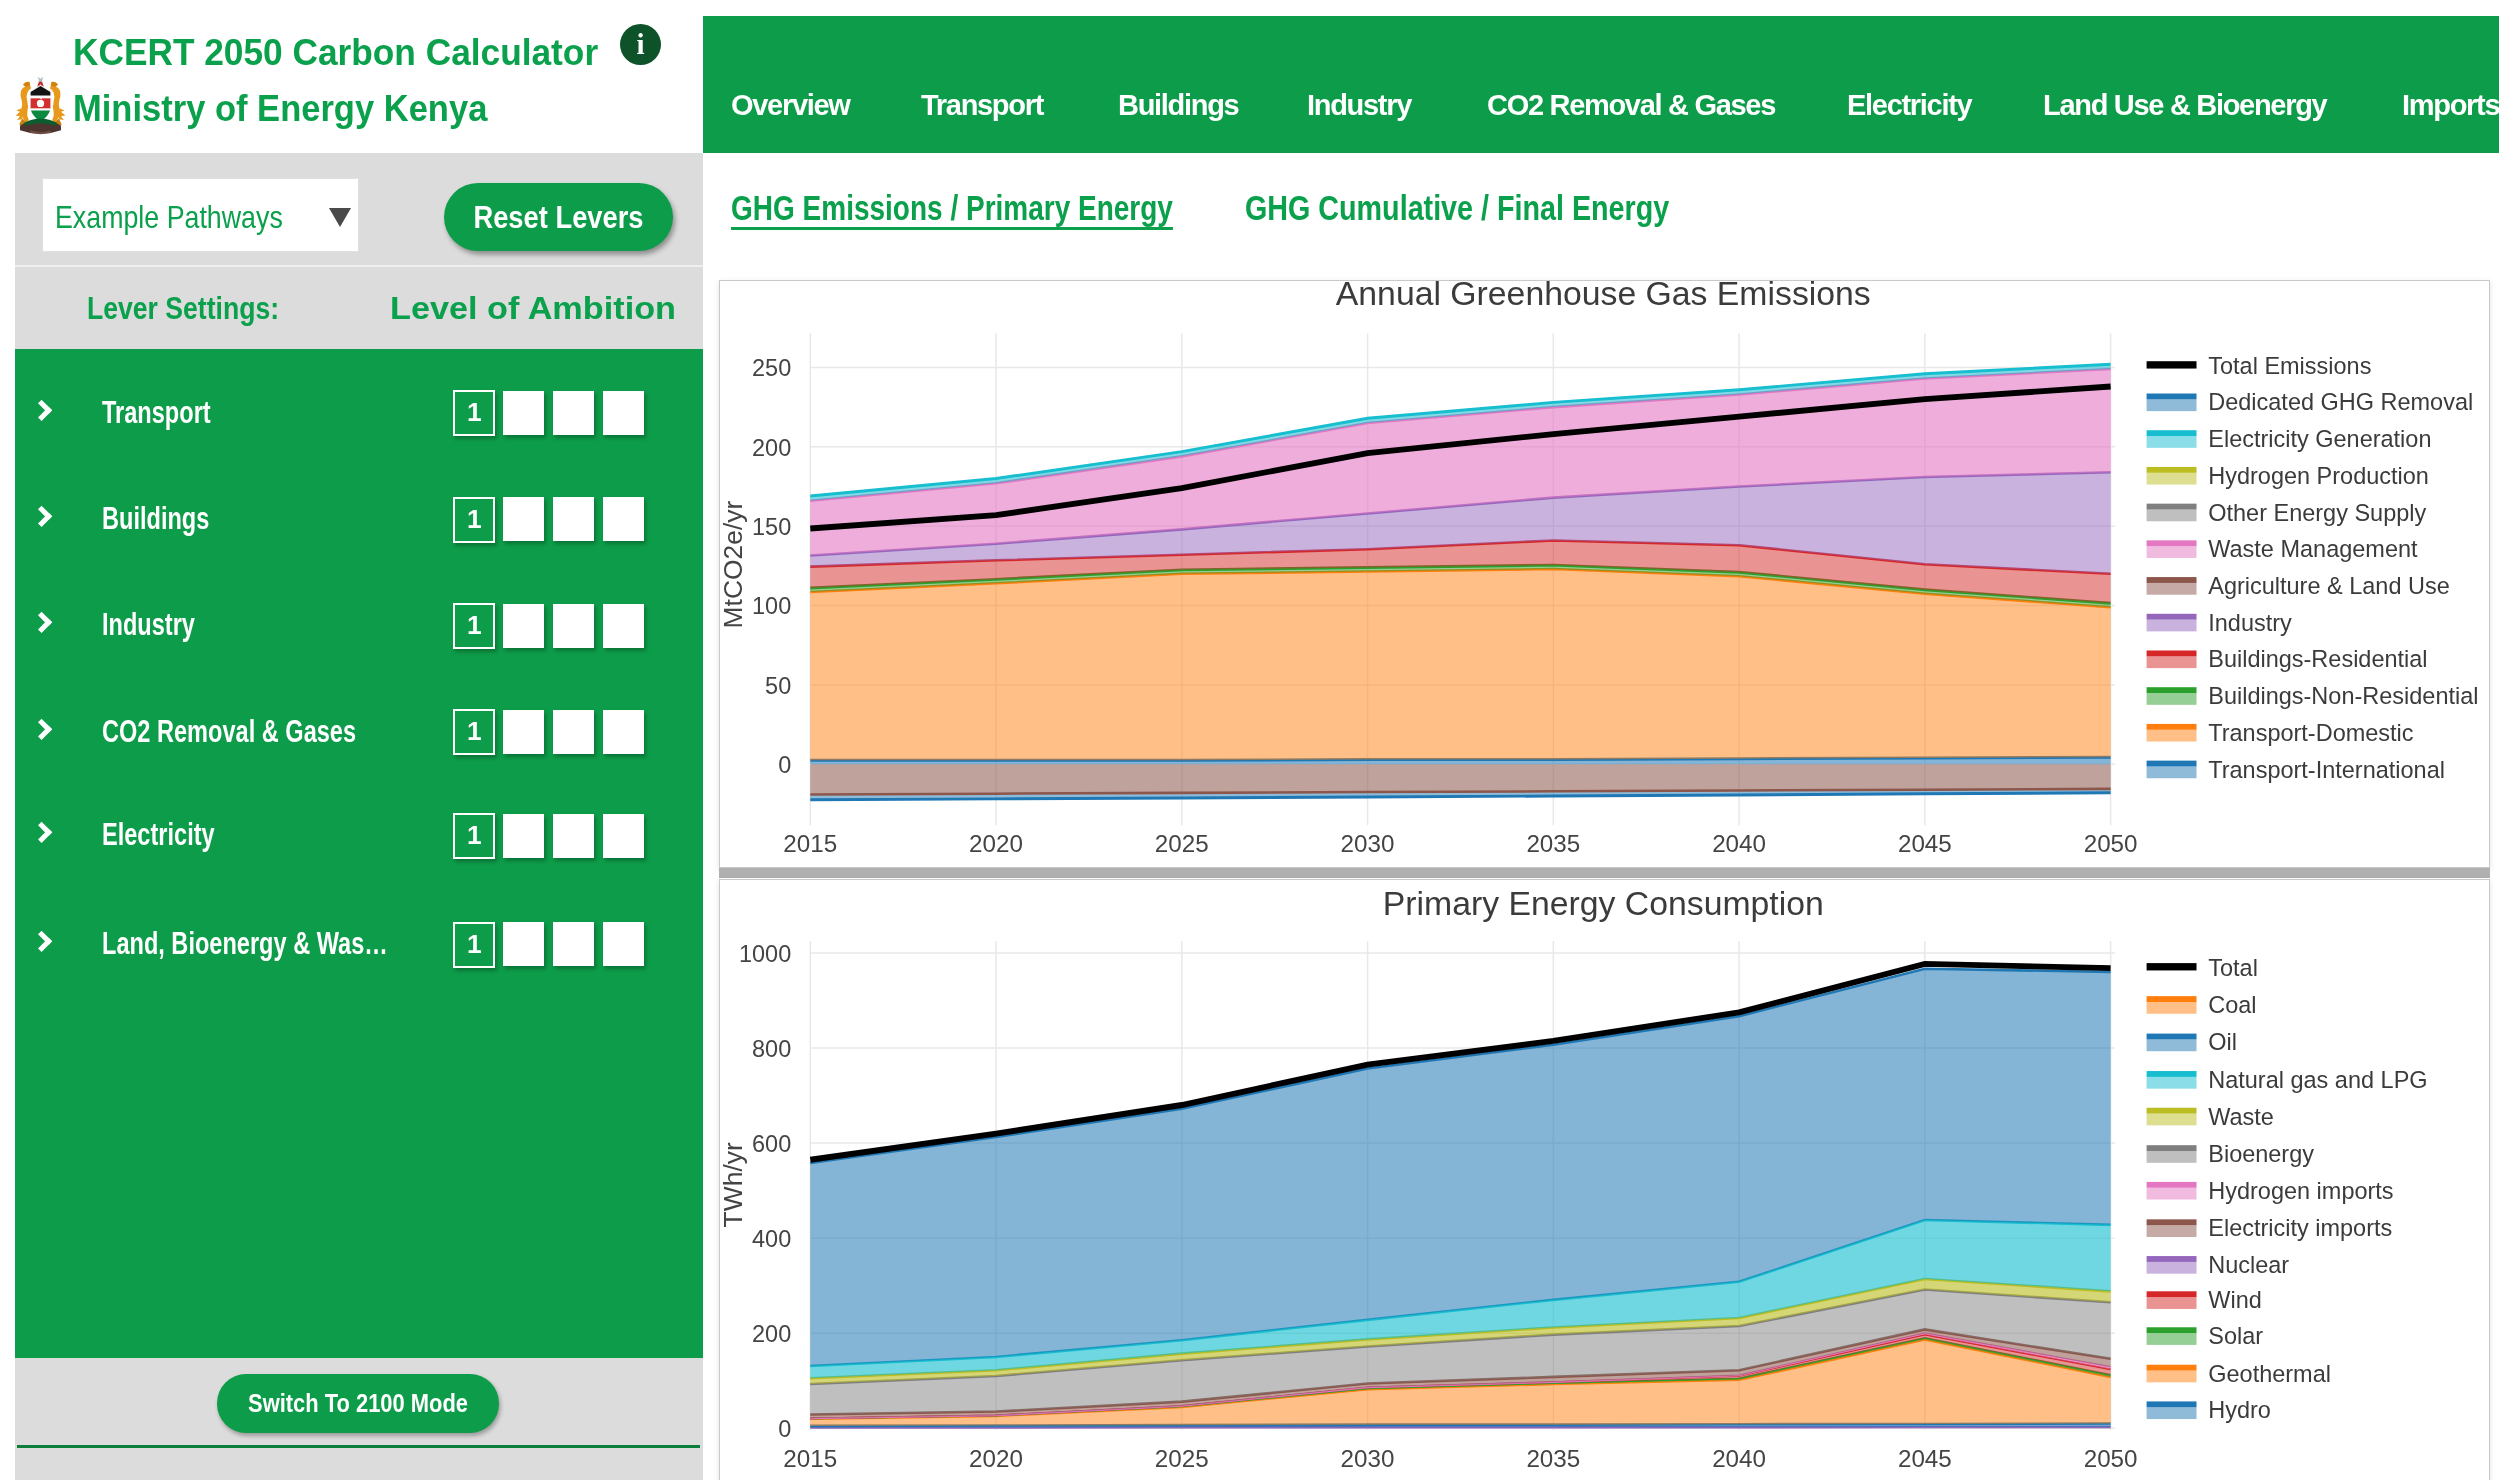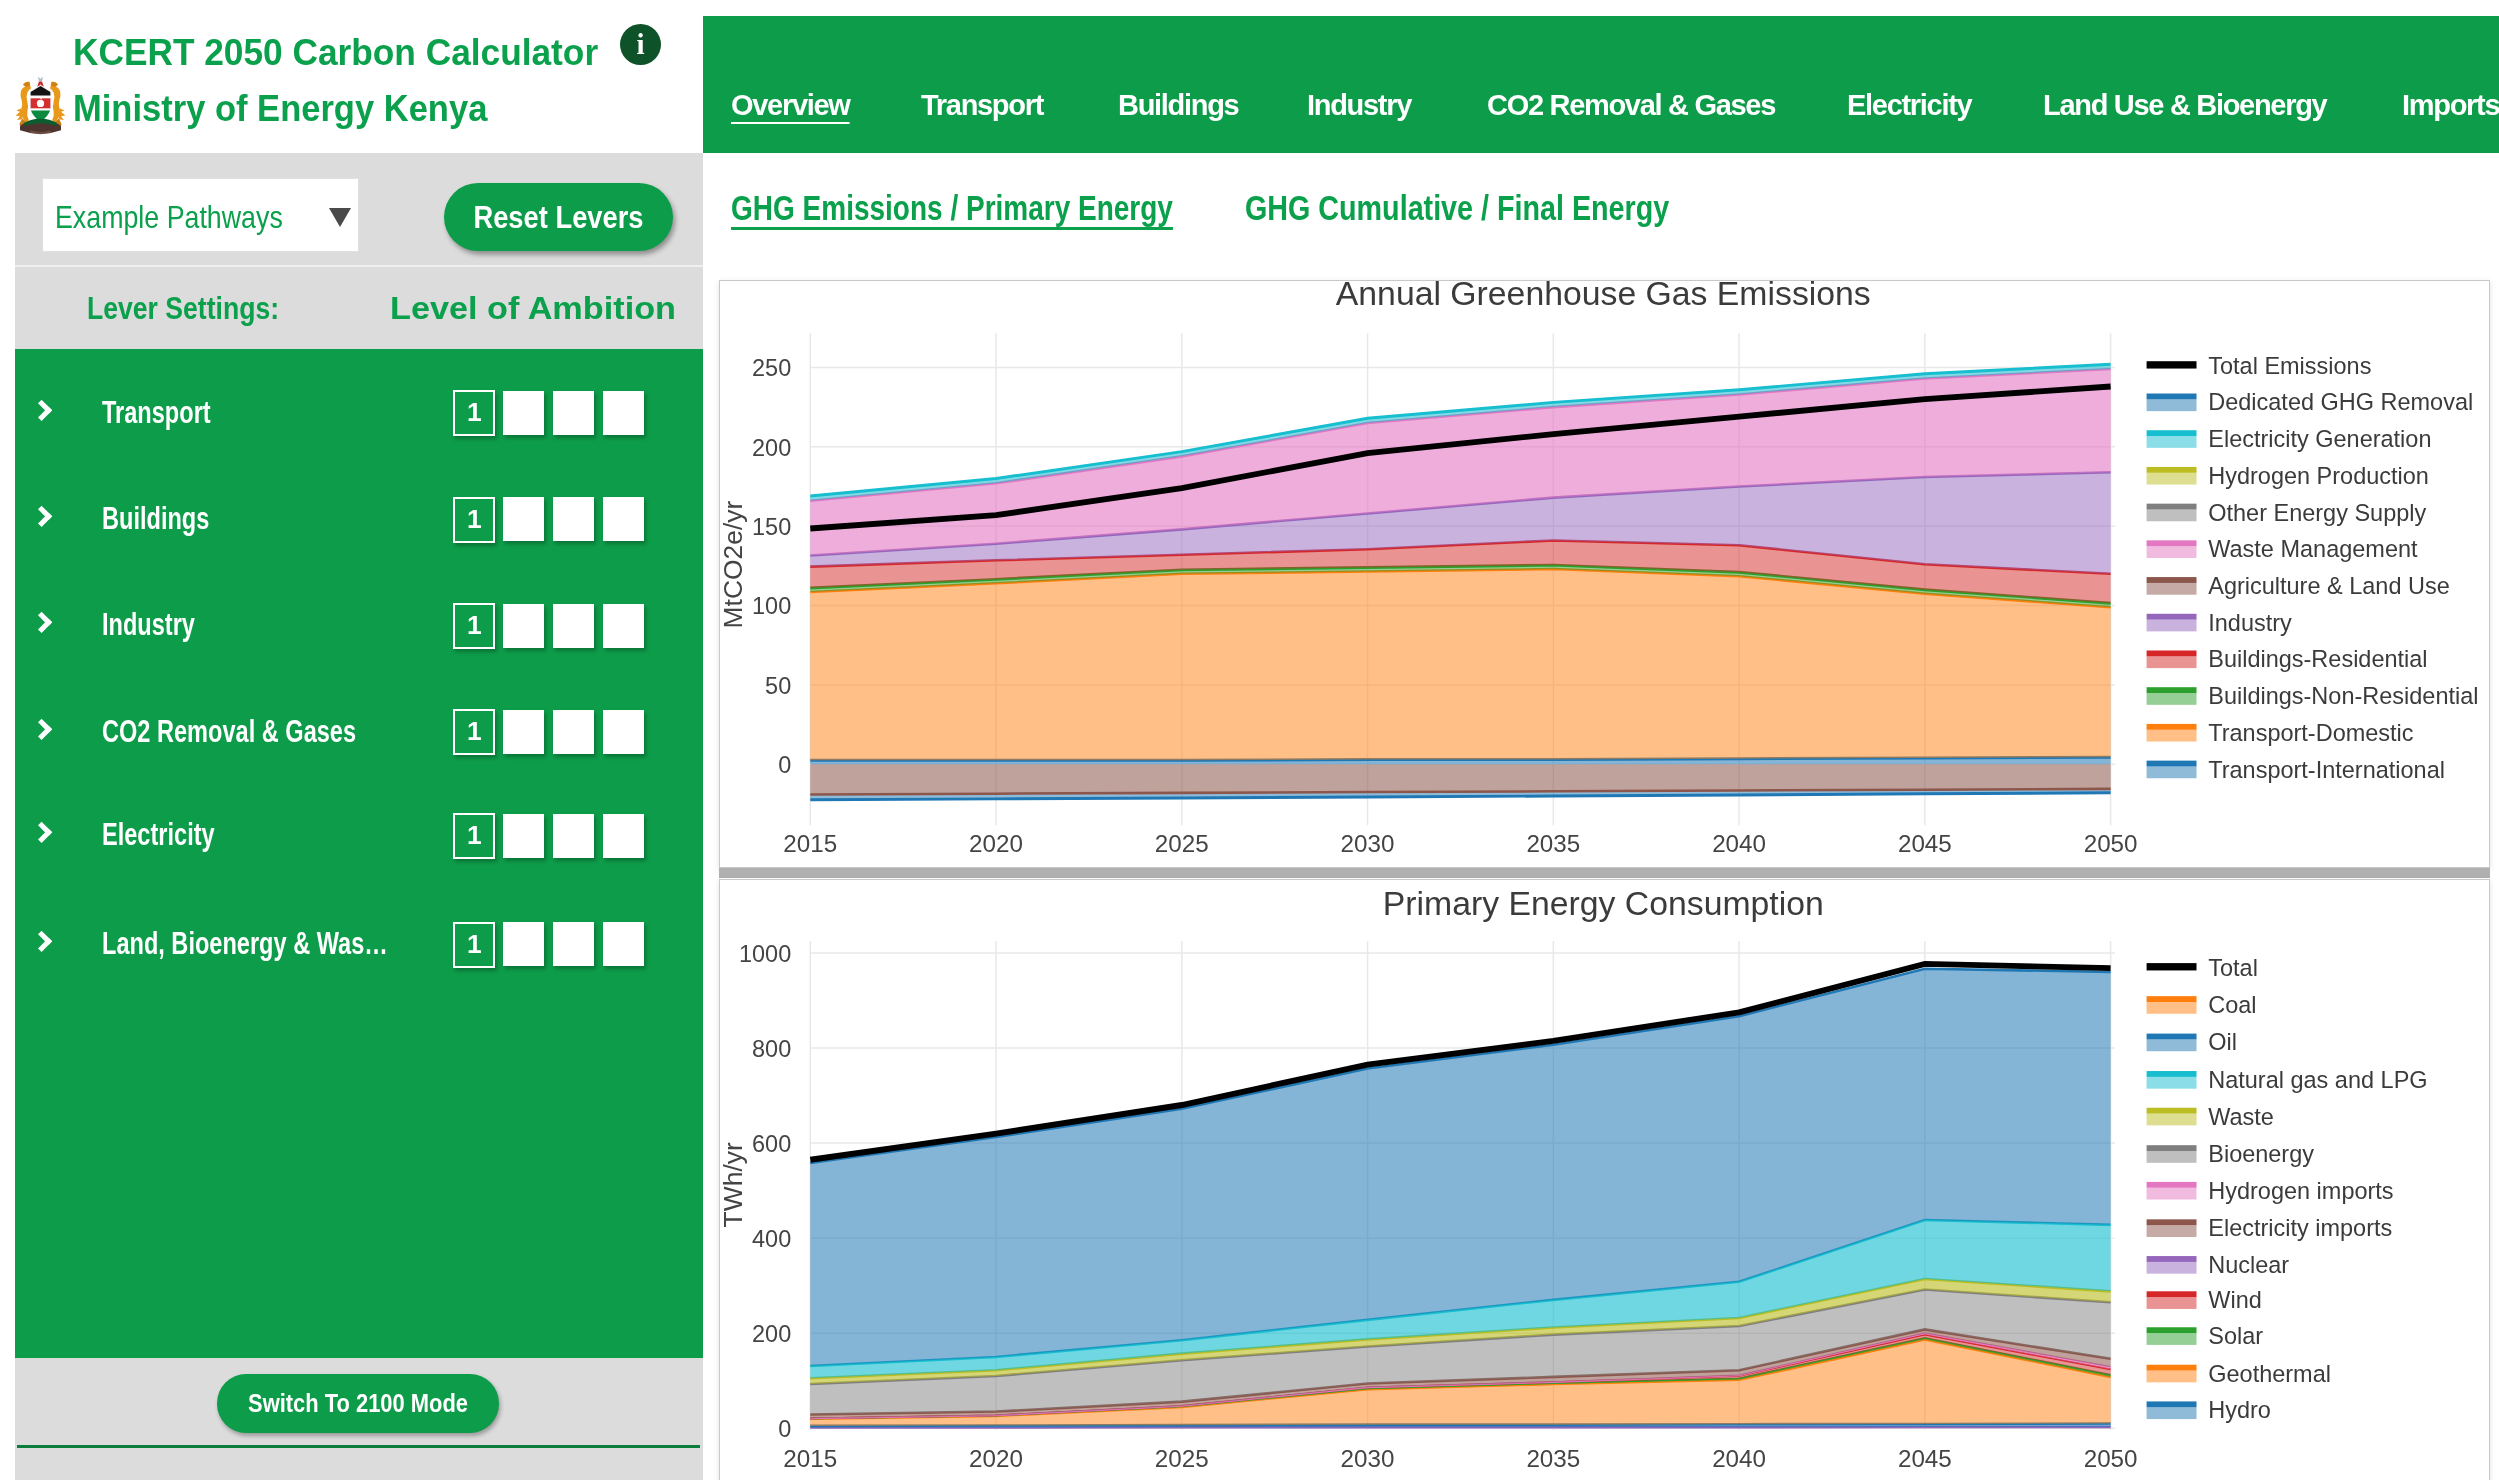--- a/index.html
+++ b/index.html
@@ -86,21 +86,21 @@
     <div style="position:absolute;left:87px;top:577px;font-size:31px;font-weight:bold;color:#fff;white-space:nowrap;transform:scaleX(0.76);transform-origin:0 0">Land, Bioenergy &amp; Was…</div>
     <div style="position:absolute;left:438px;top:573px;width:42px;height:46px;border:2.2px solid #fff;box-shadow:2.2px 2.9px 3.7px rgba(0,0,0,0.25);text-align:center;line-height:41px;font-size:26.4px;font-weight:bold;color:#fff">1</div>
     <div style="position:absolute;left:488px;top:573px;width:41px;height:44px;background:#fff;box-shadow:2.2px 2.9px 3.7px rgba(0,0,0,0.25)"></div>
     <div style="position:absolute;left:538px;top:573px;width:41px;height:44px;background:#fff;box-shadow:2.2px 2.9px 3.7px rgba(0,0,0,0.25)"></div>
     <div style="position:absolute;left:588px;top:573px;width:41px;height:44px;background:#fff;box-shadow:2.2px 2.9px 3.7px rgba(0,0,0,0.25)"></div>
 </div>
 <div class="abs" style="left:217px;top:1374px;width:282px;height:59px;background:#0d9c49;border-radius:29px;box-shadow:1.5px 2.9px 4.4px rgba(0,0,0,0.3)"></div>
 <div class="abs" style="left:217px;top:1374px;width:282px;height:59px;color:#fff;font-size:26.4px;font-weight:bold;text-align:center;line-height:59px;transform:scaleX(0.83)">Switch To 2100 Mode</div>
 <div class="abs" style="left:17px;top:1445px;width:683px;height:2.9px;background:#0a7e3a"></div>
 <div class="abs" style="left:703px;top:16px;width:1796px;height:137px;background:#0d9c49"></div>
-<div class="abs" style="left:731px;top:89px;font-size:29px;font-weight:bold;color:#fff;white-space:nowrap;letter-spacing:-1.3px;text-decoration:underline;text-underline-offset:6.6px;text-decoration-thickness:2.2px;">Overview</div>
+<div class="abs" style="left:731px;top:89px;font-size:29px;font-weight:bold;color:#fff;white-space:nowrap;letter-spacing:-1.3px;text-underline-offset:6.6px;text-decoration-thickness:2.2px;">Overview</div>
 <div class="abs" style="left:921px;top:89px;font-size:29px;font-weight:bold;color:#fff;white-space:nowrap;letter-spacing:-1.3px;">Transport</div>
 <div class="abs" style="left:1118px;top:89px;font-size:29px;font-weight:bold;color:#fff;white-space:nowrap;letter-spacing:-1.3px;">Buildings</div>
 <div class="abs" style="left:1307px;top:89px;font-size:29px;font-weight:bold;color:#fff;white-space:nowrap;letter-spacing:-1.3px;">Industry</div>
 <div class="abs" style="left:1487px;top:89px;font-size:29px;font-weight:bold;color:#fff;white-space:nowrap;letter-spacing:-1.3px;">CO2 Removal &amp; Gases</div>
 <div class="abs" style="left:1847px;top:89px;font-size:29px;font-weight:bold;color:#fff;white-space:nowrap;letter-spacing:-1.3px;">Electricity</div>
 <div class="abs" style="left:2043px;top:89px;font-size:29px;font-weight:bold;color:#fff;white-space:nowrap;letter-spacing:-1.3px;">Land Use &amp; Bioenergy</div>
 <div class="abs" style="left:2402px;top:89px;font-size:29px;font-weight:bold;color:#fff;white-space:nowrap;letter-spacing:-1.3px;">Imports</div>
 <div class="abs" style="left:731px;top:188px;font-size:35px;font-weight:bold;color:#0aa04c;white-space:nowrap;transform:scaleX(0.8);transform-origin:0 0;text-decoration:underline;text-underline-offset:7.3px;text-decoration-thickness:2.9px;">GHG Emissions / Primary Energy</div>
 <div class="abs" style="left:1245px;top:188px;font-size:35px;font-weight:bold;color:#0aa04c;white-space:nowrap;transform:scaleX(0.82);transform-origin:0 0;">GHG Cumulative / Final Energy</div>
 <div class="abs" style="left:719px;top:280px;width:1771px;height:588px;background:#fff;border:1.5px solid #c9c9c9;box-shadow:0 1.5px 5.9px rgba(0,0,0,0.12)">

